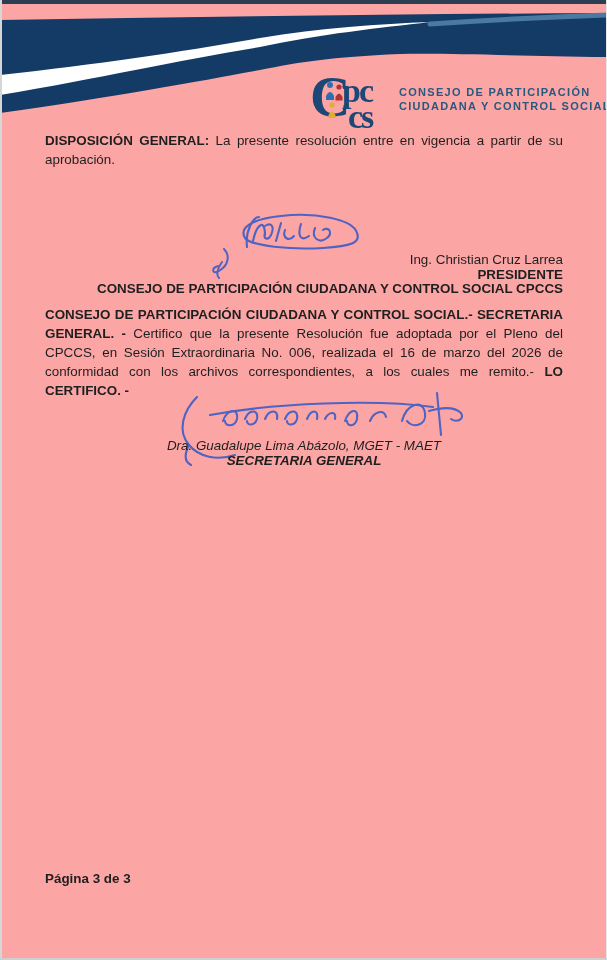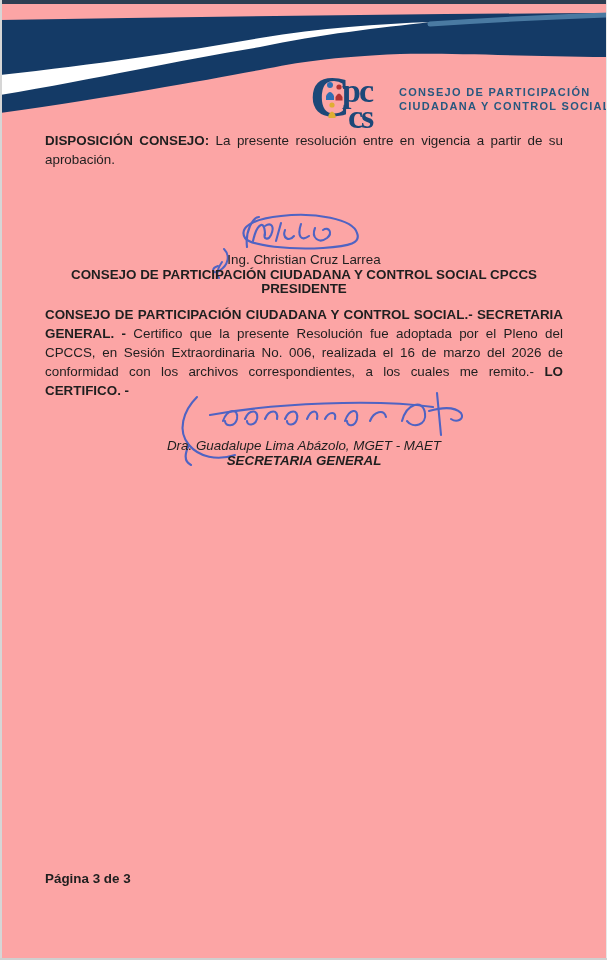--- a/index.html
+++ b/index.html
@@ -32,21 +32,21 @@
     font-size:13.4px;line-height:19px;text-align:justify;color:#1f1f1f;
   }
   .p1{top:131px;}
   .p2{top:172px;}
   .p3{top:305px;}
 
   .sigblock{
     position:absolute;left:45px;width:518px;text-align:center;
     font-size:13.4px;line-height:14.6px;color:#1f1f1f;
   }
-  .sb1{top:253px;}
+  .sb1{top:253px;text-align:right;}
   .sb2{top:439px;font-style:italic;}
   .sig-bold{font-weight:bold;}
 
   .sig-ink{position:absolute;}
   .sig1{left:195px;top:211px;}
   .sig1-flourish{left:208px;top:247px;}
   .sig2{left:165px;top:391px;}
 
   .footer{
     position:absolute;left:45px;top:871px;width:518px;
@@ -81,21 +81,21 @@
       <circle cx="20" cy="35" r="2.6"></circle>
       <path d="M16.5,45 Q20,38 23.5,45 L23.5,48 L16.5,48 Z"></path>
     </g>
   </svg>
 
   <div class="logo-text">
     <div>CONSEJO DE PARTICIPACIÓN</div>
     <div>CIUDADANA Y CONTROL SOCIAL</div>
   </div>
 
-  <p class="para p1"><b>DISPOSICIÓN CONSEJO:</b> <span>La presente resolución entre en vigencia a partir de su aprobación.</span></p>
+  <p class="para p1"><b>DISPOSICIÓN GENERAL:</b> <span>La presente resolución entre en vigencia a partir de su aprobación.</span></p>
 
 
   <svg class="sig-ink sig1" width="200" height="52" viewBox="0 0 200 52" aria-hidden="true">
     <g fill="none" stroke="#4f63c3" stroke-width="2.1" stroke-linecap="round">
       <path d="M162,22 C158,8 120,1 86,5 C56,8 44,17 50,27 C56,35 96,39 128,37 C156,35 166,32 162,22"></path>
       <path d="M52,36 C50,20 58,6 64,6"></path>
       <path d="M58,30 C62,12 70,8 70,24"></path>
       <path d="M70,15 C76,11 80,15 76,24 C73,30 68,28 70,22"></path>
       <path d="M86,12 L81,30"></path>
       <path d="M90,19 C87,27 94,31 99,25"></path>
@@ -106,22 +106,22 @@
 
   <svg class="sig-ink sig1-flourish" width="26" height="32" viewBox="0 0 26 32" aria-hidden="true">
     <g fill="none" stroke="#4f63c3" stroke-width="2" stroke-linecap="round">
       <path d="M16,2 C22,8 21,18 11,24 C4,28 3,21 10,19"></path>
       <path d="M14,15 C10,21 7,27 11,31"></path>
     </g>
   </svg>
 
   <div class="sigblock sb1">
     <div>Ing. Christian Cruz Larrea</div>
+    <div class="sig-bold">PRESIDENTE</div>
     <div class="sig-bold">CONSEJO DE PARTICIPACIÓN CIUDADANA Y CONTROL SOCIAL CPCCS</div>
-    <div class="sig-bold">PRESIDENTE</div>
   </div>
 
   <p class="para p3"><b>CONSEJO DE PARTICIPACIÓN CIUDADANA Y CONTROL SOCIAL.- SECRETARIA GENERAL. -</b> <span>Certifico que la presente Resolución fue adoptada por el Pleno del CPCCS, en Sesión Extraordinaria No. 006, realizada el 16 de marzo del 2026 de conformidad con los archivos correspondientes, a los cuales me remito.-</span> <b>LO CERTIFICO. -</b></p>
 
   <svg class="sig-ink sig2" width="320" height="75" viewBox="0 0 320 75" aria-hidden="true">
     <g fill="none" stroke="#4f63c3" stroke-width="2.1" stroke-linecap="round">
       <path d="M32,6 C18,20 12,40 24,54 C34,66 52,70 70,64"></path>
       <path d="M24,54 C20,62 18,70 26,74"></path>
       <path d="M45,24 C110,12 210,8 268,16"></path>
       <path d="M58,30 C62,18 74,16 72,28 C70,36 60,36 60,30"></path>

